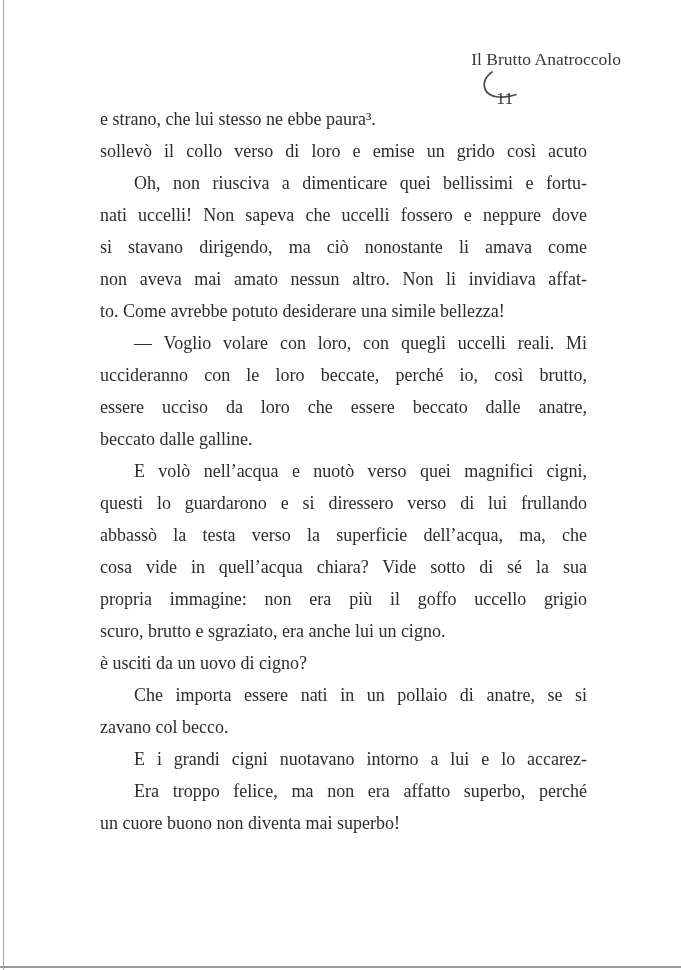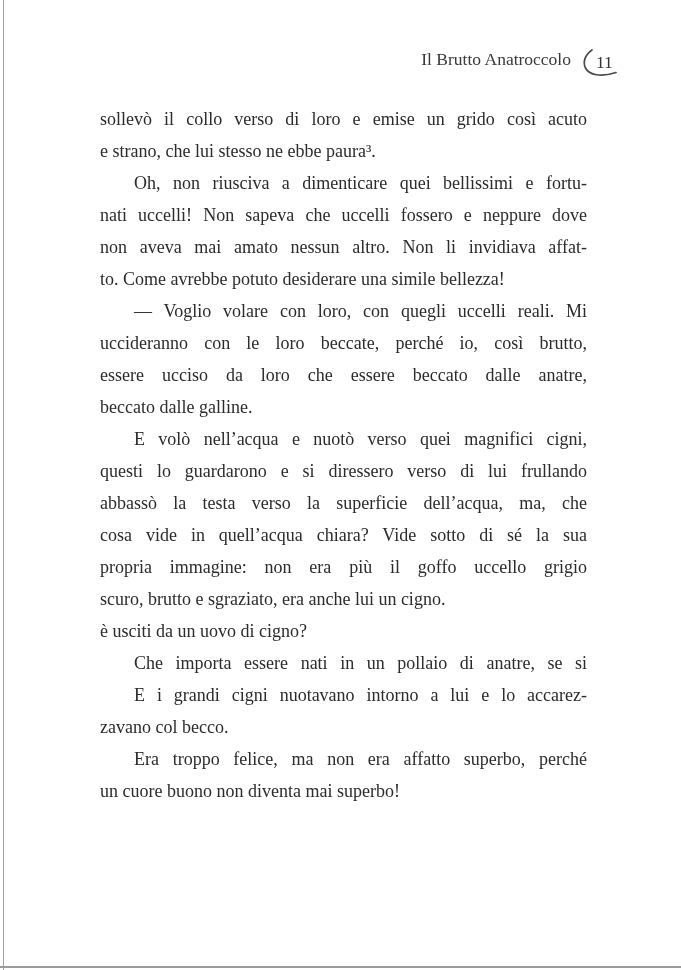--- a/index.html
+++ b/index.html
@@ -29,37 +29,38 @@
 
   .header {
     position: absolute;
     top: 48px;
     right: 60px;
     display: flex;
     align-items: flex-start;
     color: #3a3a3a;
     font-size: 17.5px;
     line-height: 22px;
+    flex-direction: column;
   }
 
   .pagenum-wrap {
     position: relative;
     margin-left: 8px;
     width: 42px;
     height: 32px;
   }
 
   .pagenum-wrap svg {
     position: absolute;
     left: 0; top: 0;
   }
 
   .pagenum {
     position: absolute;
-    left: 17px; top: 3px;
+    left: 17px; top: 17px;
     color: #333333;
   }
 
   .textblock {
     position: absolute;
     left: 100px;
     top: 103px;
     width: 487px;
     color: #2b2b2b;
     font-size: 18px;
@@ -91,26 +92,27 @@
     <span class="pagenum-wrap">
       <svg width="42" height="34" viewBox="0 0 42 34">
         <path d="M 13 2 C 6 7 3.5 14 6.5 20 C 10 27 22 29.5 37 24.5" fill="none" stroke="#4a4a4a" stroke-width="1.7" stroke-linecap="round"></path>
       </svg>
       <span class="pagenum">11</span>
     </span>
   </div>
 
   <div class="textblock">
       <div>
+        <div class="line last">e strano, che lui stesso ne ebbe paura³.</div>
         <div class="line">sollevò il collo verso di loro e emise un grido così acuto</div>
-        <div class="line last">e strano, che lui stesso ne ebbe paura³.</div>
       </div>
       <div>
         <div class="line indent">Oh, non riusciva a dimenticare quei bellissimi e fortu-</div>
         <div class="line">nati uccelli! Non sapeva che uccelli fossero e neppure dove</div>
+        <div class="line">si stavano dirigendo, ma ciò nonostante li amava come</div>
         <div class="line">non aveva mai amato nessun altro. Non li invidiava affat-</div>
         <div class="line last">to. Come avrebbe potuto desiderare una simile bellezza!</div>
       </div>
       <div>
         <div class="line indent">— Voglio volare con loro, con quegli uccelli reali. Mi</div>
         <div class="line">uccideranno con le loro beccate, perché io, così brutto,</div>
         <div class="line">essere ucciso da loro che essere beccato dalle anatre,</div>
         <div class="line last">beccato dalle galline.</div>
       </div>
       <div>
@@ -119,22 +121,22 @@
         <div class="line">abbassò la testa verso la superficie dell’acqua, ma, che</div>
         <div class="line">cosa vide in quell’acqua chiara? Vide sotto di sé la sua</div>
         <div class="line">propria immagine: non era più il goffo uccello grigio</div>
         <div class="line last">scuro, brutto e sgraziato, era anche lui un cigno.</div>
       </div>
       <div>
         <div class="line last">è usciti da un uovo di cigno?</div>
         <div class="line indent">Che importa essere nati in un pollaio di anatre, se si</div>
       </div>
       <div>
+        <div class="line last">zavano col becco.</div>
         <div class="line indent">E i grandi cigni nuotavano intorno a lui e lo accarez-</div>
-        <div class="line last">zavano col becco.</div>
       </div>
       <div>
         <div class="line indent">Era troppo felice, ma non era affatto superbo, perché</div>
         <div class="line last">un cuore buono non diventa mai superbo!</div>
       </div>
     </div>
 
 </div>
 
 </body></html>

